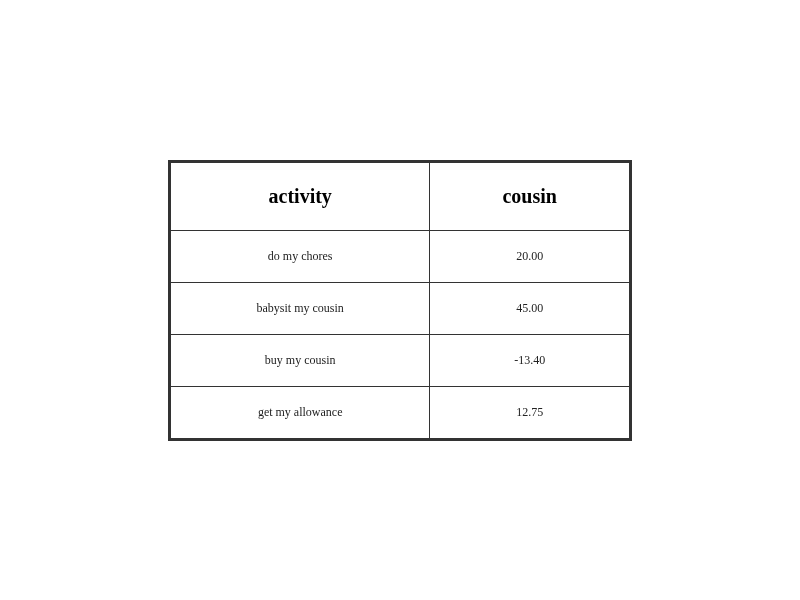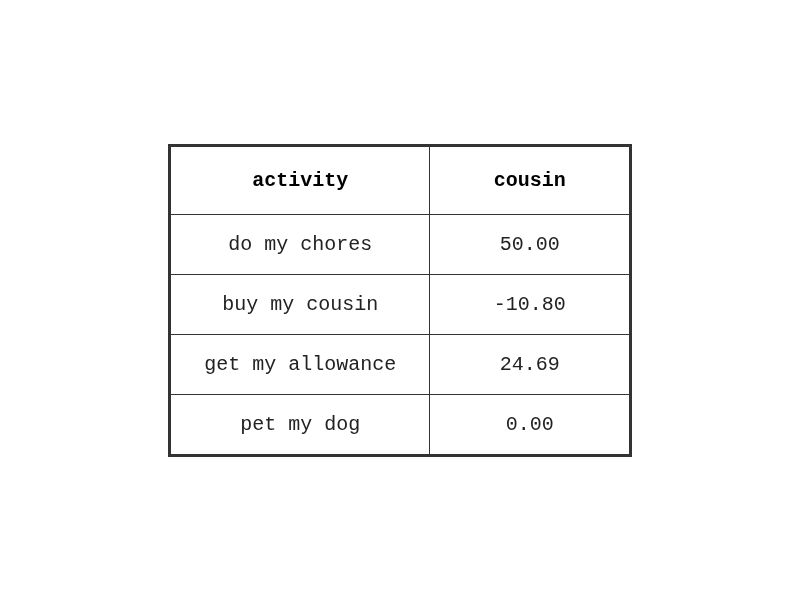--- a/index.html
+++ b/index.html
@@ -1,19 +1,18 @@
 <!DOCTYPE html>
 <html><head>
   <meta charset="utf-8">
   <style>
     * {
       margin: 0;
       padding: 0;
       box-sizing: border-box;
-      font-family: Liberation Mono, monospace;
     }
 
     body {
       width: 800px;
       height: 600px;
       background-color: #ffffff;
       display: flex;
       align-items: center;
       justify-content: center;
       font-family: Georgia, 'Times New Roman', serif;
@@ -25,21 +24,21 @@
 
     table {
       border-collapse: collapse;
       width: 460px;
     }
 
     th, td {
       border: 1.5px solid #333;
       text-align: center;
       padding: 18px 20px;
-      font-size: 20px;
+      font-size: 12px;
     }
 
     th {
       font-weight: bold;
       font-size: 20px;
       padding: 22px 20px;
     }
 
     td {
       font-weight: normal;
@@ -61,29 +60,29 @@
   <table>
     <thead>
       <tr>
         <th class="col-activity">activity</th>
         <th class="col-amount">cousin</th>
       </tr>
     </thead>
     <tbody id="table-body">
     <tr>
           <td>do my chores</td>
-          <td>50.00</td>
+          <td>20.00</td>
+        </tr>
+        <tr>
+          <td>babysit my cousin</td>
+          <td>45.00</td>
         </tr>
         <tr>
           <td>buy my cousin</td>
-          <td>-10.80</td>
+          <td>-13.40</td>
         </tr>
         <tr>
           <td>get my allowance</td>
-          <td>24.69</td>
-        </tr>
-        <tr>
-          <td>pet my dog</td>
-          <td>0.00</td>
+          <td>12.75</td>
         </tr>
       </tbody>
   </table>
 </div>
 
 </body></html>

